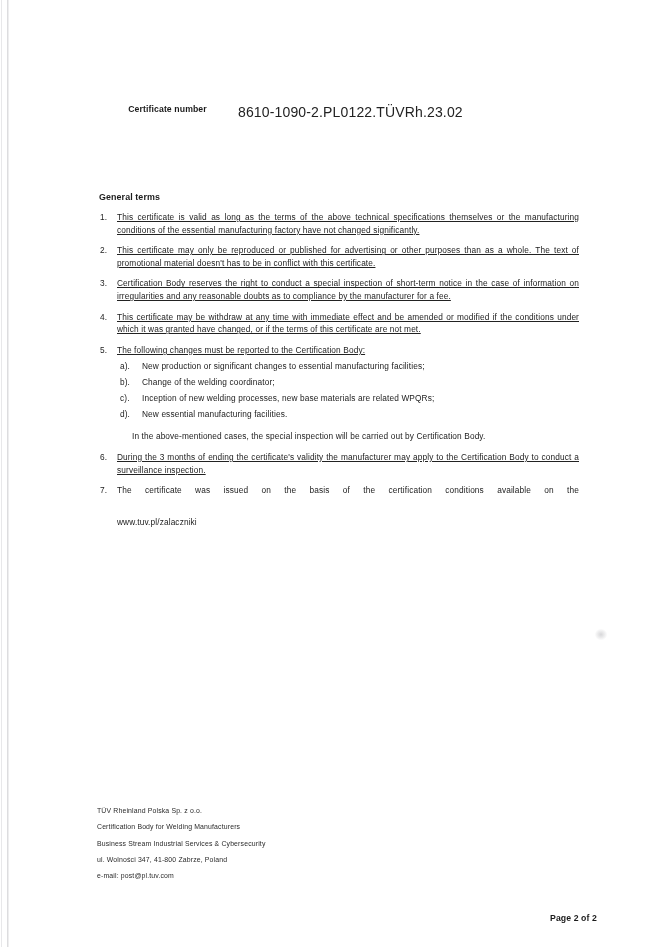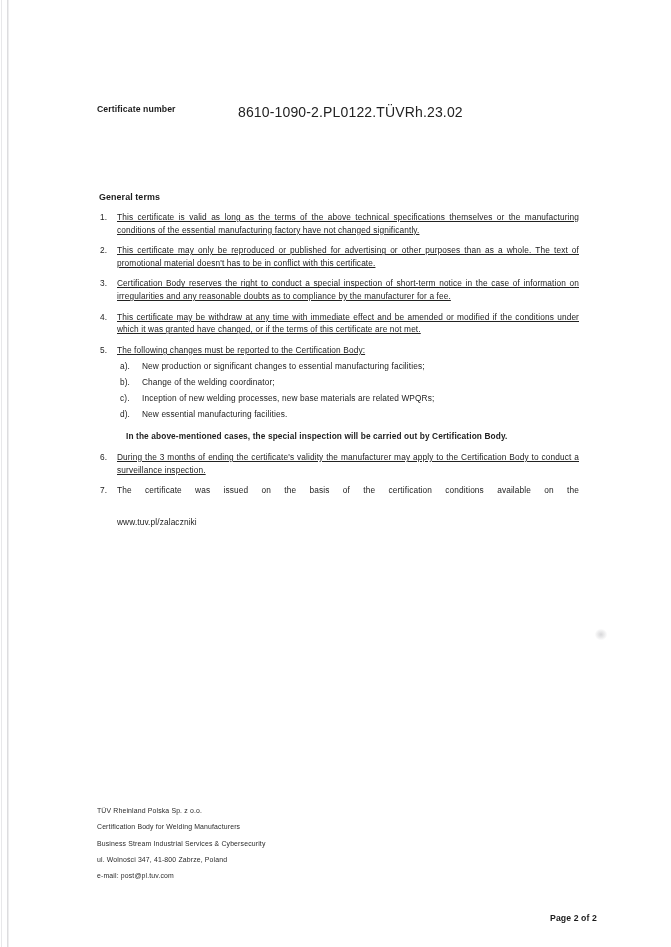--- a/index.html
+++ b/index.html
@@ -25,21 +25,21 @@
     background:rgba(190,190,195,0.35);
   }
   .smudge {
     position:absolute; left:595px; top:629px; width:12px; height:11px;
     background:radial-gradient(ellipse at center, rgba(140,140,145,0.35) 0%, rgba(180,180,185,0.15) 55%, rgba(255,255,255,0) 75%);
   }
 
   
   .cert-row {
     position:absolute; top:104px; left:97px; width:480px;
-    display:flex; align-items:flex-start;
+    display:flex; align-items:flex-start;text-align:center;
   }
   .cert-label {
     width:141px; flex:0 0 141px;
     font-weight:bold; font-size:8.7px; letter-spacing:0.1px;
     color:#1b1b1b;
   }
   .cert-value {
     font-size:14px; letter-spacing:0.15px; color:#222;
   }
 
@@ -66,21 +66,21 @@
   .term .txt {
     flex:1;
     text-align:justify;
     text-align-last:left;
     text-decoration:underline;
   }
   .term .txt-block { flex:1; }
   .subitems { margin-top:2px; margin-left:3px; }
   .sub { display:flex; line-height:16px; }
   .sub-num { flex:0 0 22px; width:22px; }
-  .note { margin-top:8px; margin-left:9px;font-weight:bold; }
+  .note { margin-top:8px; margin-left:15px; }
   .term-last-justify .txt-main {
     display:block;
     text-align:justify;
     text-align-last:justify;
   }
   .term-url { display:block; margin-top:19px; }
   .term-spaced { margin-top:3px; }
 
   
   .footer {

